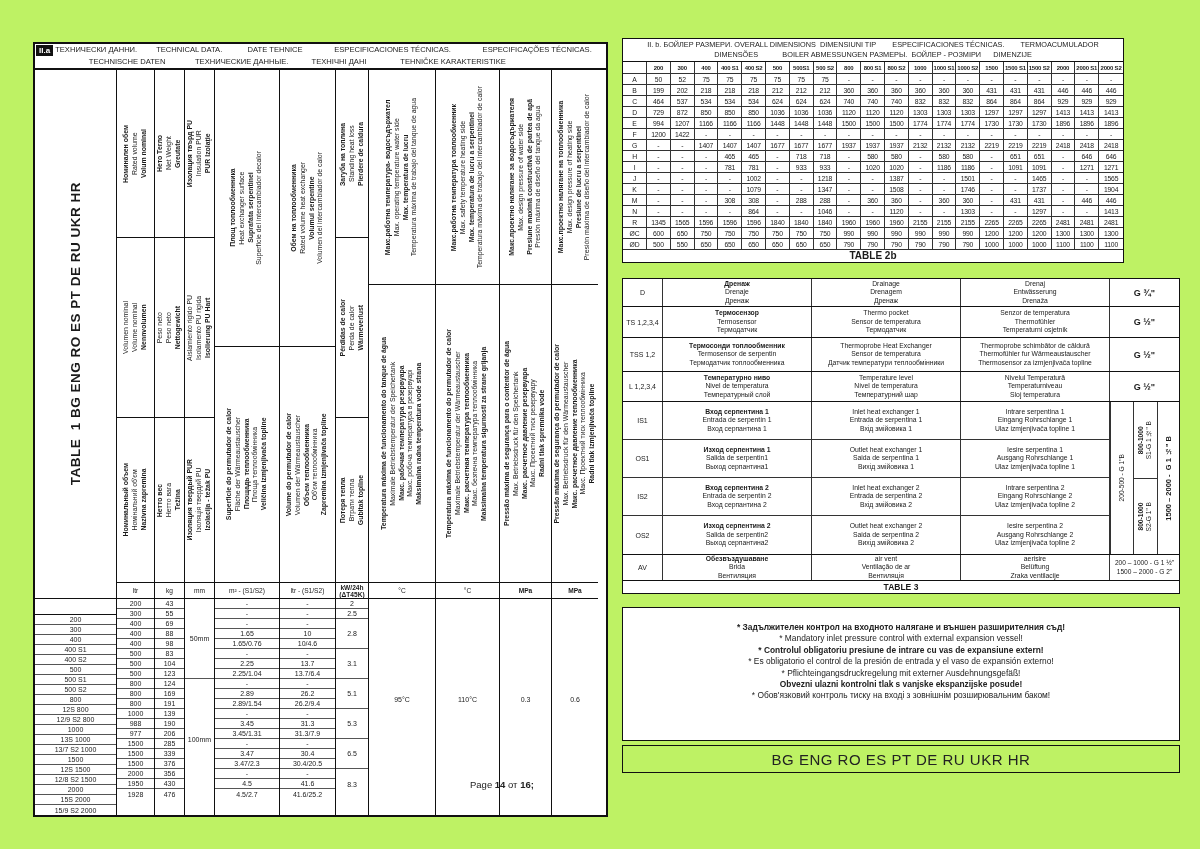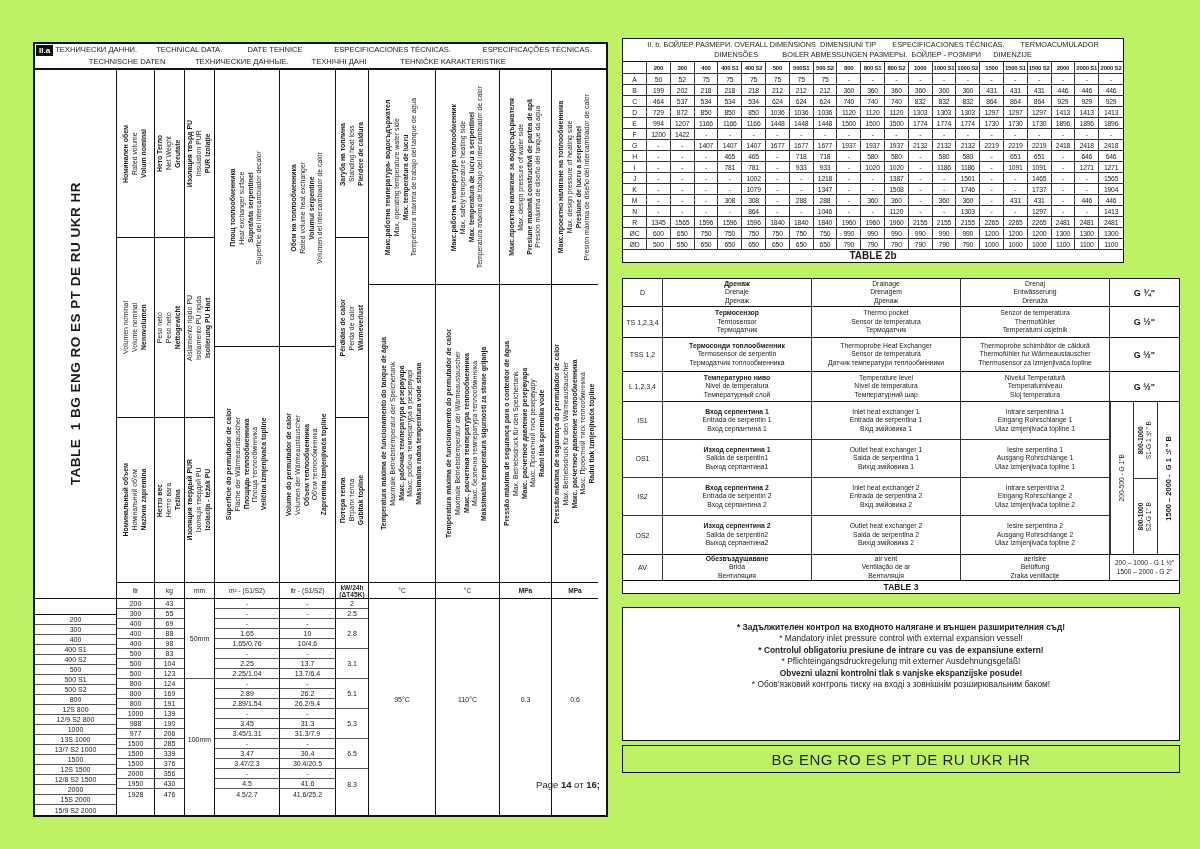--- a/index.html
+++ b/index.html
@@ -50,21 +50,21 @@
   .issub{border-left:1px solid #333;display:flex;flex-direction:column;}
   .issubcell{flex:1;display:flex;overflow:hidden;}
   .issubcell + .issubcell{border-top:1px solid #333;}
   .avsize{flex:1;display:flex;flex-direction:column;align-items:center;justify-content:center;font-size:6.6px;line-height:8.5px;white-space:pre;}
   .t3cap{text-align:center;font-weight:bold;font-size:8.5px;line-height:12px;height:12px;}
 
   
   #notes{position:absolute;left:622px;top:607px;width:558px;height:134px;border:1.5px solid #111;background:#fff;padding-top:14px;}
   .noteline{text-align:center;font-size:8.4px;line-height:11.4px;color:#222;}
   #bgbox{position:absolute;left:622px;top:745px;width:558px;height:28px;border:1.5px solid #111;display:flex;align-items:center;justify-content:center;font-size:15px;letter-spacing:.5px;color:#222;}
-  #footer{position:absolute;left:443px;top:779px;width:250px;text-align:center;font-size:9.5px;color:#222;}
+  #footer{position:absolute;left:470px;top:779px;width:250px;font-size:9.5px;color:#222;}
   .b{font-weight:bold;}
 </style>
 </head>
 <body>
 
 <div id="page">
 
   <div id="t1">
     <div id="t1-strip">
       <span id="t1-chip">II.a</span>
@@ -861,20 +861,21 @@
           <div class="avsize"><div>200 – 1000 - G 1 ½"</div><div>1500 – 2000 - G 2"</div></div>
         </div>
       </div>
     <div class="t3cap">TABLE 3</div>
   </div>
 
   <div id="notes">
       <div class="noteline b">* Задължителен контрол на входното налягане и външен разширителния съд!</div>
       <div class="noteline">* Mandatory inlet pressure control with external expansion vessel!</div>
       <div class="noteline b">* Controlul obligatoriu presiune de intrare cu vas de expansiune extern!</div>
+      <div class="noteline">* Es obligatorio el control de la presión de entrada y el vaso de expansión externo!</div>
       <div class="noteline">* Pflichteingangsdruckregelung mit externer Ausdehnungsgefäß!</div>
       <div class="noteline b">Obvezni ulazni kontrolni tlak s vanjske ekspanzijske posude!</div>
       <div class="noteline">* Обов'язковий контроль тиску на вході з зовнішнім розширювальним баком!</div>
     </div>
 
   <div id="bgbox">BG ENG RO ES PT DE RU UKR HR</div>
 
   <div id="footer"><span>Page </span><span class="b">14</span><span> от </span><span class="b">16;</span></div>
 
 </div>

